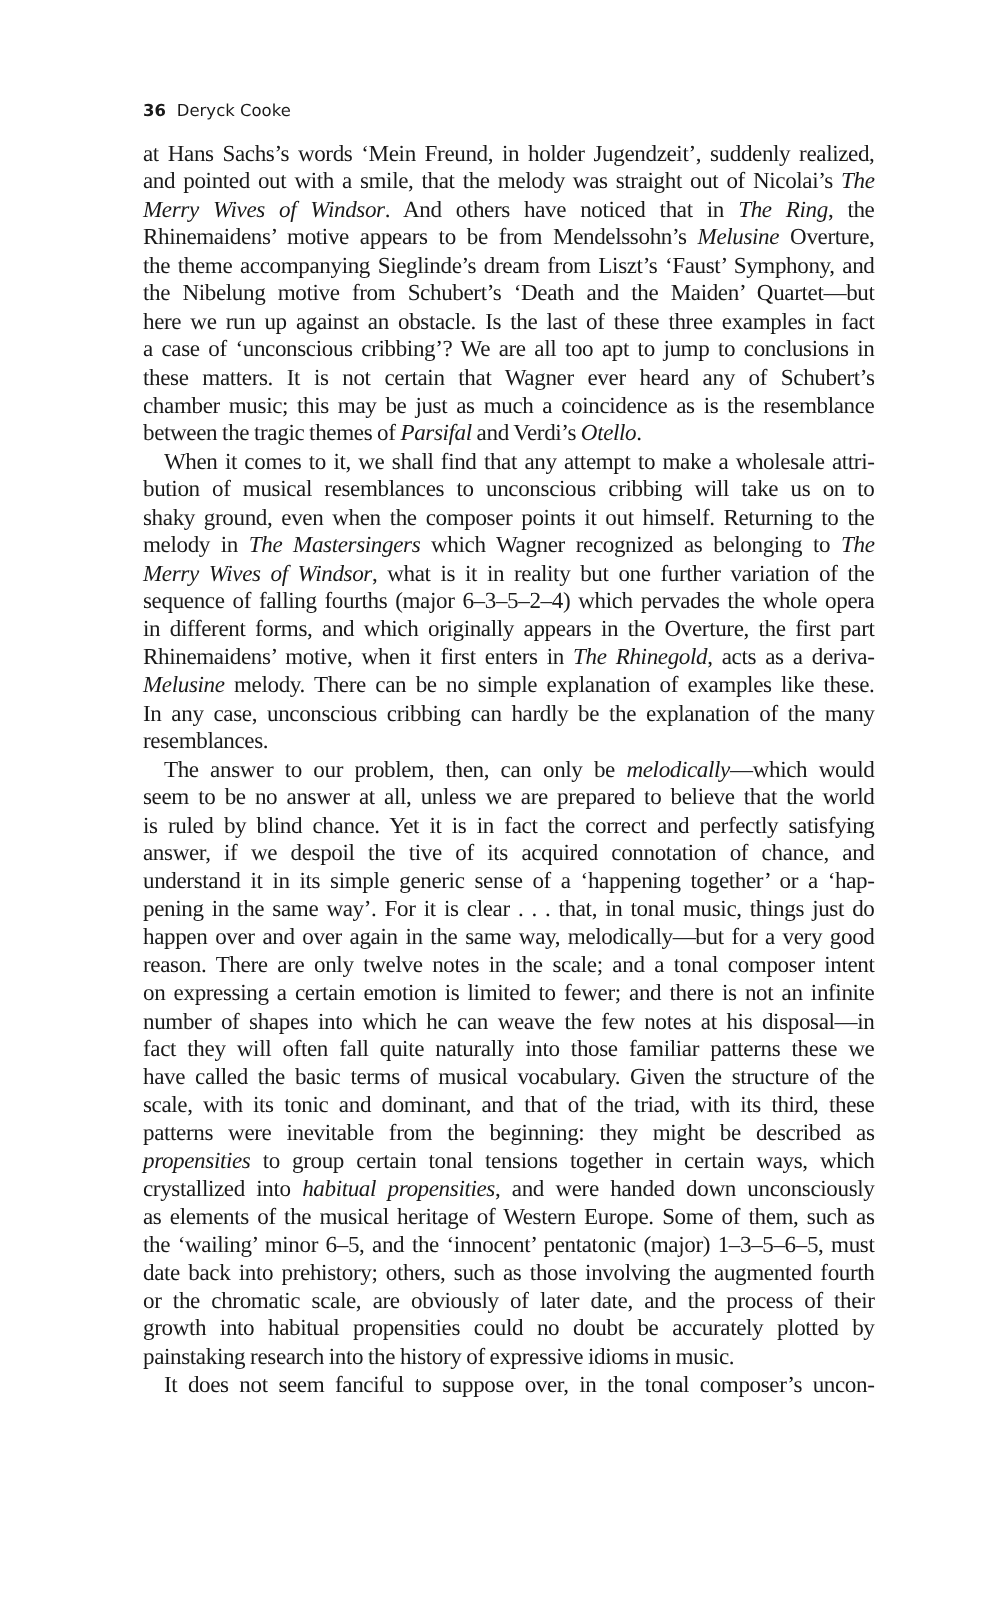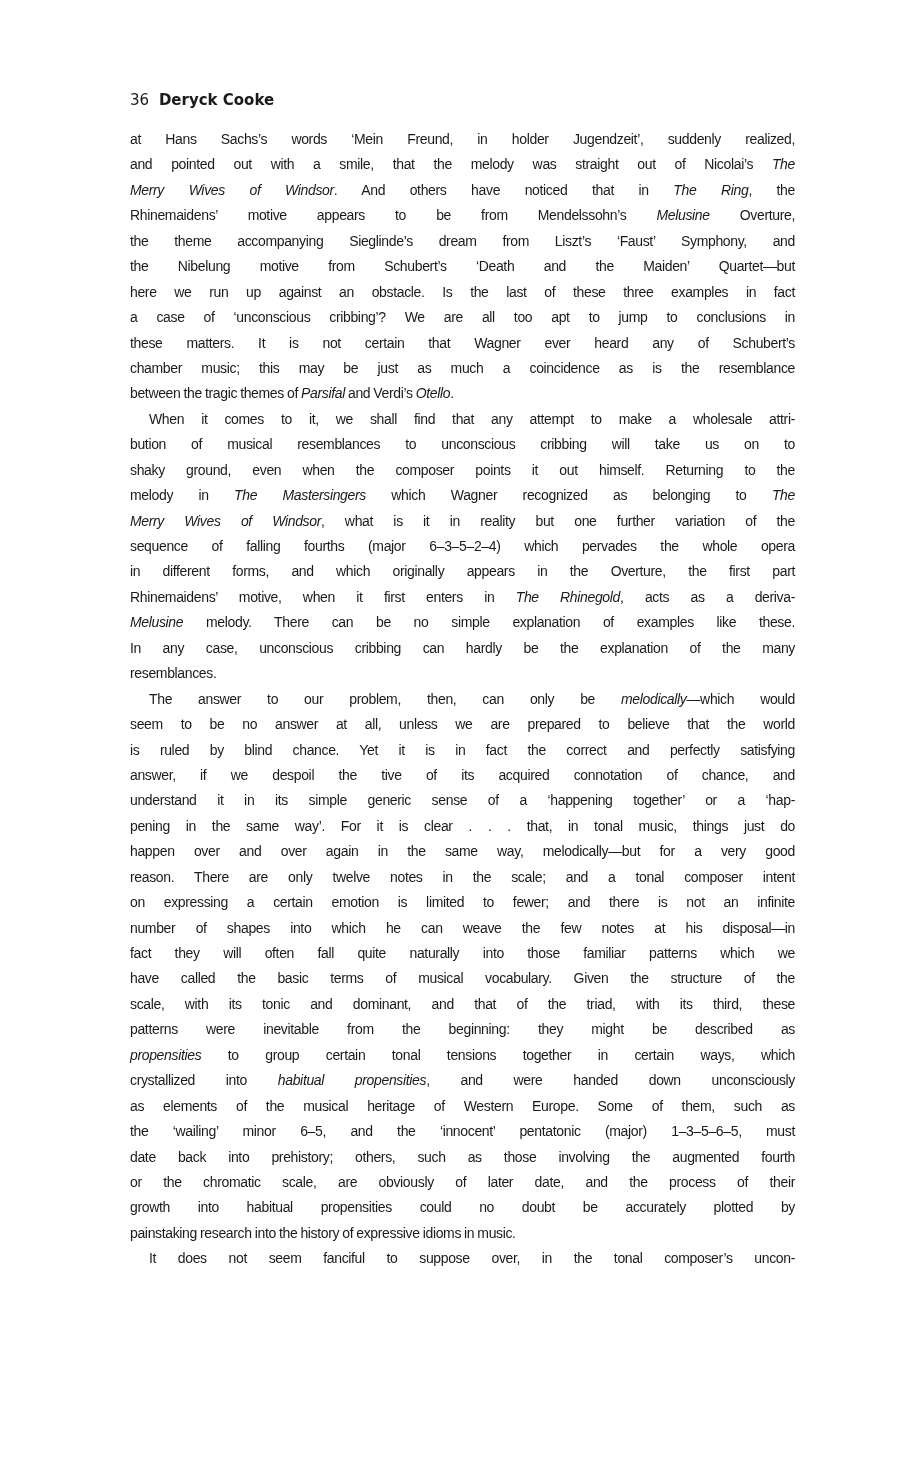--- a/index.html
+++ b/index.html
@@ -1,21 +1,21 @@
 <!DOCTYPE html>
 <html><head>
 <meta charset="utf-8">
 <style>
   html, body { margin:0; padding:0; background:#ffffff; }
   body { width:900px; height:1470px; position:relative; overflow:hidden; }
   .page { position:absolute; left:130px; top:88px; width:665px; color:#1a1a1a; }
   .header { font-family:"DejaVu Sans", sans-serif; font-size:15px; height:24px; line-height:24px; margin-bottom:15px; }
-  .header .num { font-weight:normal; margin-right:5px;margin-top:28px; }
-  .header .author { font-weight:bold; }
-  .body { font-family:Liberation Sans, sans-serif; font-size:14px; letter-spacing:-0.35px; word-spacing:-0.5px; }
+  .header .num { font-weight:bold; margin-right:5px;margin-top:28px; }
+  .header .author { font-weight:normal; }
+  .body { font-family:Liberation Serif, serif; font-size:21px; letter-spacing:-0.35px; word-spacing:-0.5px; }
   .line { height:25.45px; line-height:25.45px; white-space:nowrap; text-align:justify; text-align-last:justify; overflow:visible; }
   .line.last { text-align-last:left; }
   .line.indent { padding-left:19px; }
   .line i { font-style:italic; }
 </style>
 </head>
 <body>
 
 <div class="page">
   <div class="header">
@@ -48,21 +48,21 @@
       <div class="line indent">The answer to our problem, then, can only be <i>melodically</i>—which would</div>
       <div class="line">seem to be no answer at all, unless we are prepared to believe that the world</div>
       <div class="line">is ruled by blind chance. Yet it is in fact the correct and perfectly satisfying</div>
       <div class="line">answer, if we despoil the tive of its acquired connotation of chance, and</div>
       <div class="line">understand it in its simple generic sense of a ‘happening together’ or a ‘hap-</div>
       <div class="line">pening in the same way’. For it is clear . . . that, in tonal music, things just do</div>
       <div class="line">happen over and over again in the same way, melodically—but for a very good</div>
       <div class="line">reason. There are only twelve notes in the scale; and a tonal composer intent</div>
       <div class="line">on expressing a certain emotion is limited to fewer; and there is not an infinite</div>
       <div class="line">number of shapes into which he can weave the few notes at his disposal—in</div>
-      <div class="line">fact they will often fall quite naturally into those familiar patterns which we</div>
+      <div class="line">fact they will often fall quite naturally into those familiar patterns these we</div>
       <div class="line">have called the basic terms of musical vocabulary. Given the structure of the</div>
       <div class="line">scale, with its tonic and dominant, and that of the triad, with its third, these</div>
       <div class="line">patterns were inevitable from the beginning: they might be described as</div>
       <div class="line"><i>propensities</i> to group certain tonal tensions together in certain ways, which</div>
       <div class="line">crystallized into <i>habitual propensities</i>, and were handed down unconsciously</div>
       <div class="line">as elements of the musical heritage of Western Europe. Some of them, such as</div>
       <div class="line">the ‘wailing’ minor 6–5, and the ‘innocent’ pentatonic (major) 1–3–5–6–5, must</div>
       <div class="line">date back into prehistory; others, such as those involving the augmented fourth</div>
       <div class="line">or the chromatic scale, are obviously of later date, and the process of their</div>
       <div class="line">growth into habitual propensities could no doubt be accurately plotted by</div>

